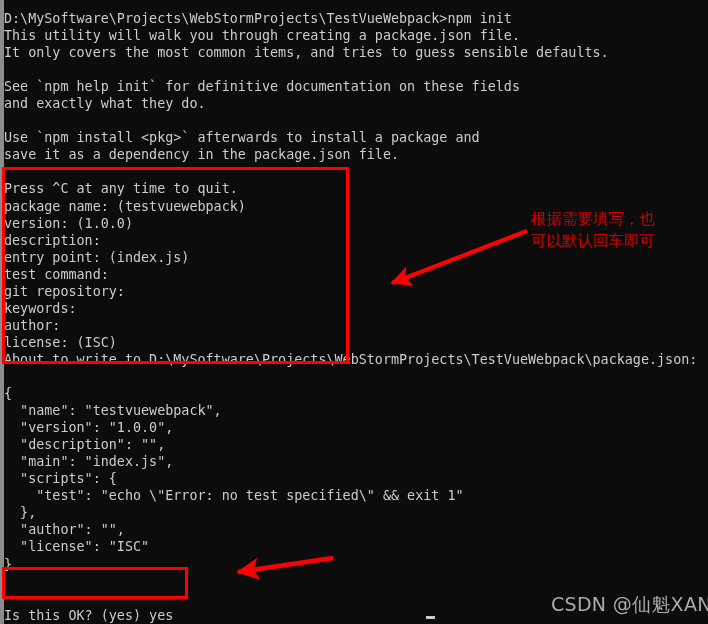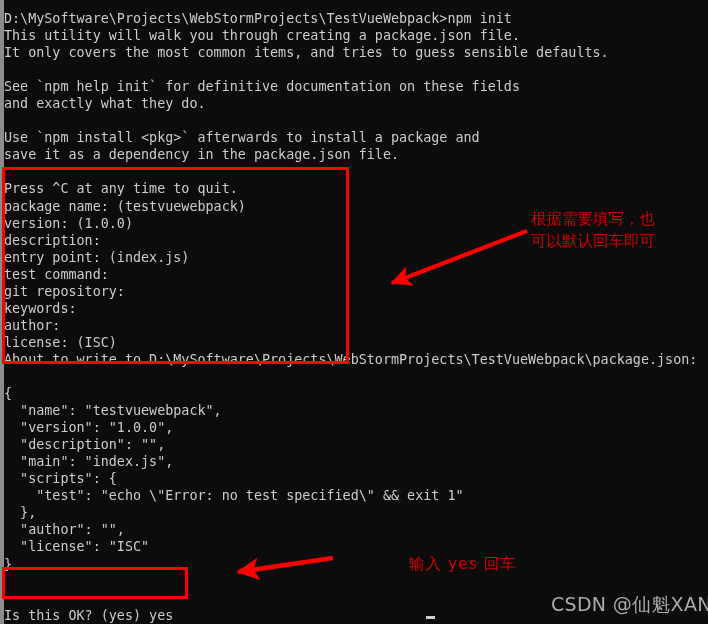--- a/index.html
+++ b/index.html
@@ -131,18 +131,17 @@
       <marker id="ah" markerWidth="6" markerHeight="6" refX="4.6" refY="3" orient="auto" markerUnits="strokeWidth">
         <path d="M5,3 L0,0.55 L1.2,3 L0,5.45 Z" fill="#fe0000"></path>
       </marker>
     </defs>
     <line x1="527" y1="231" x2="392" y2="283" stroke="#fe0000" stroke-width="4.2" marker-end="url(#ah)"></line>
     <line x1="333" y1="558" x2="238" y2="572" stroke="#fe0000" stroke-width="4.6" marker-end="url(#ah)"></line>
   </svg>
 
   <div class="annot-text" id="annot-fill">根据需要填写，也
 可以默认回车即可</div>
-  <div class="annot-text" id="annot-yes">输入 yes 回车</div>
 
   <div id="watermark">CSDN @仙魁XAN</div>
   <div id="cursor"></div>
 
 </div>
 
 </body></html>

